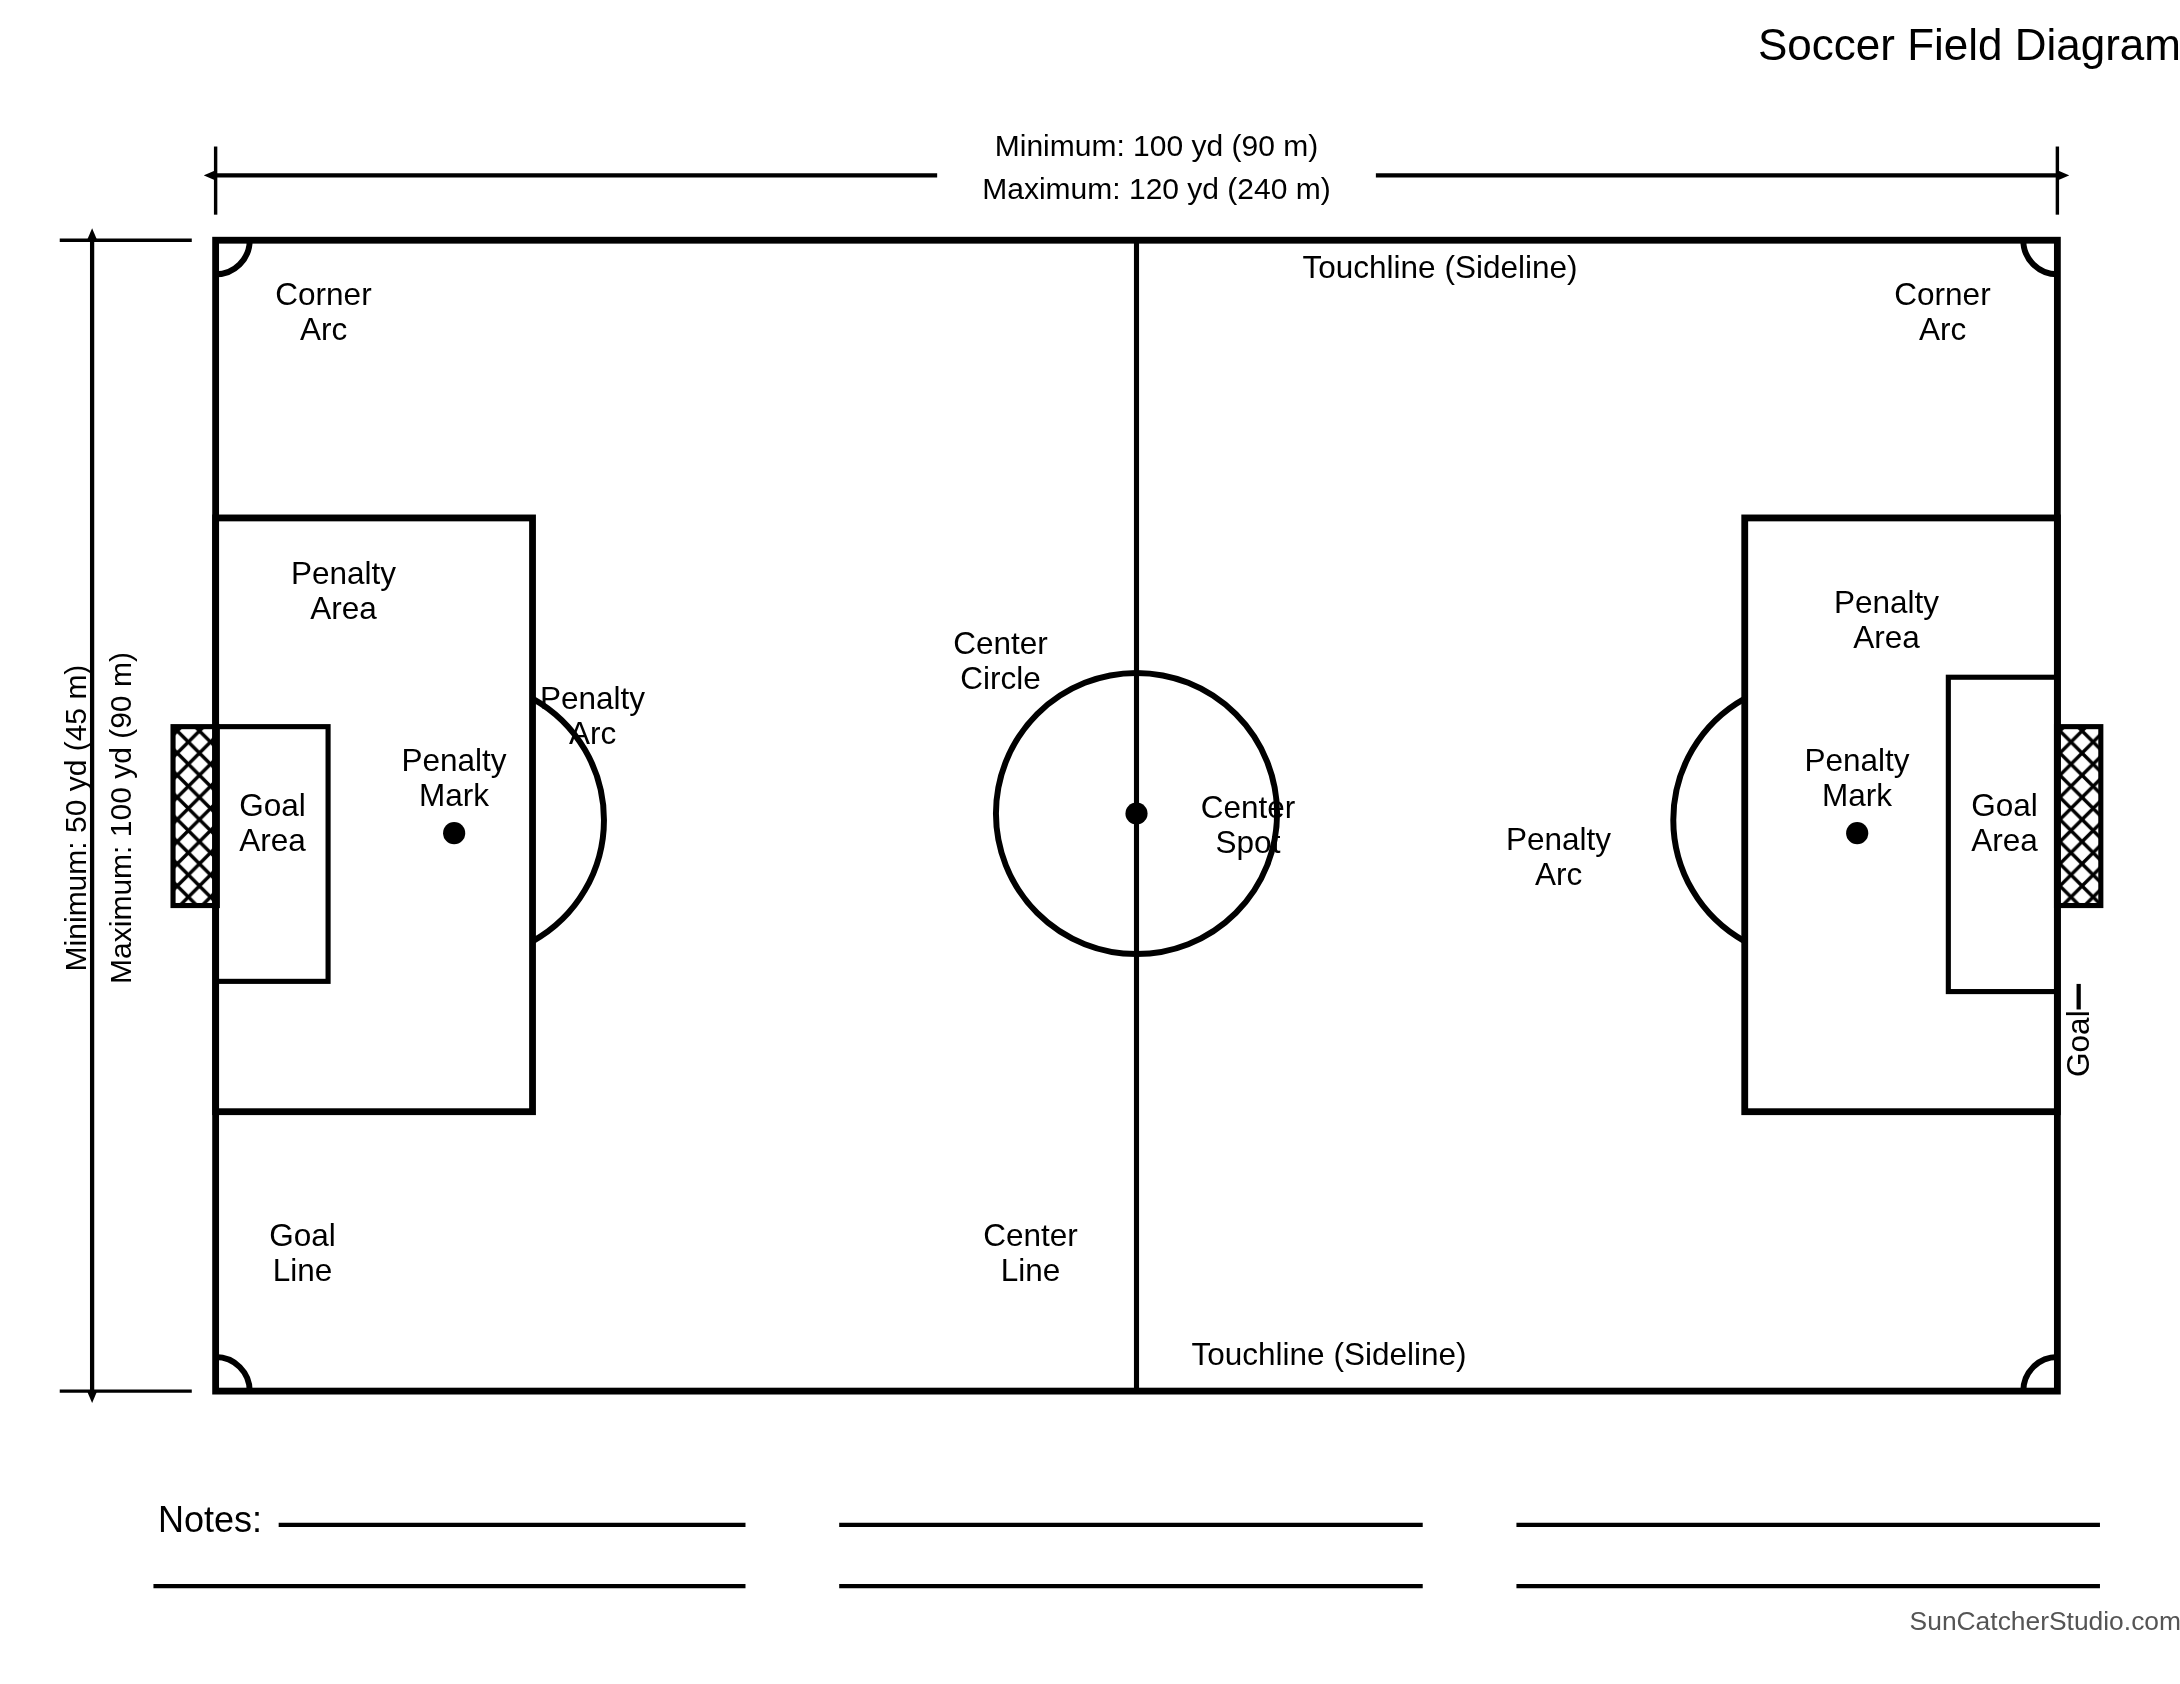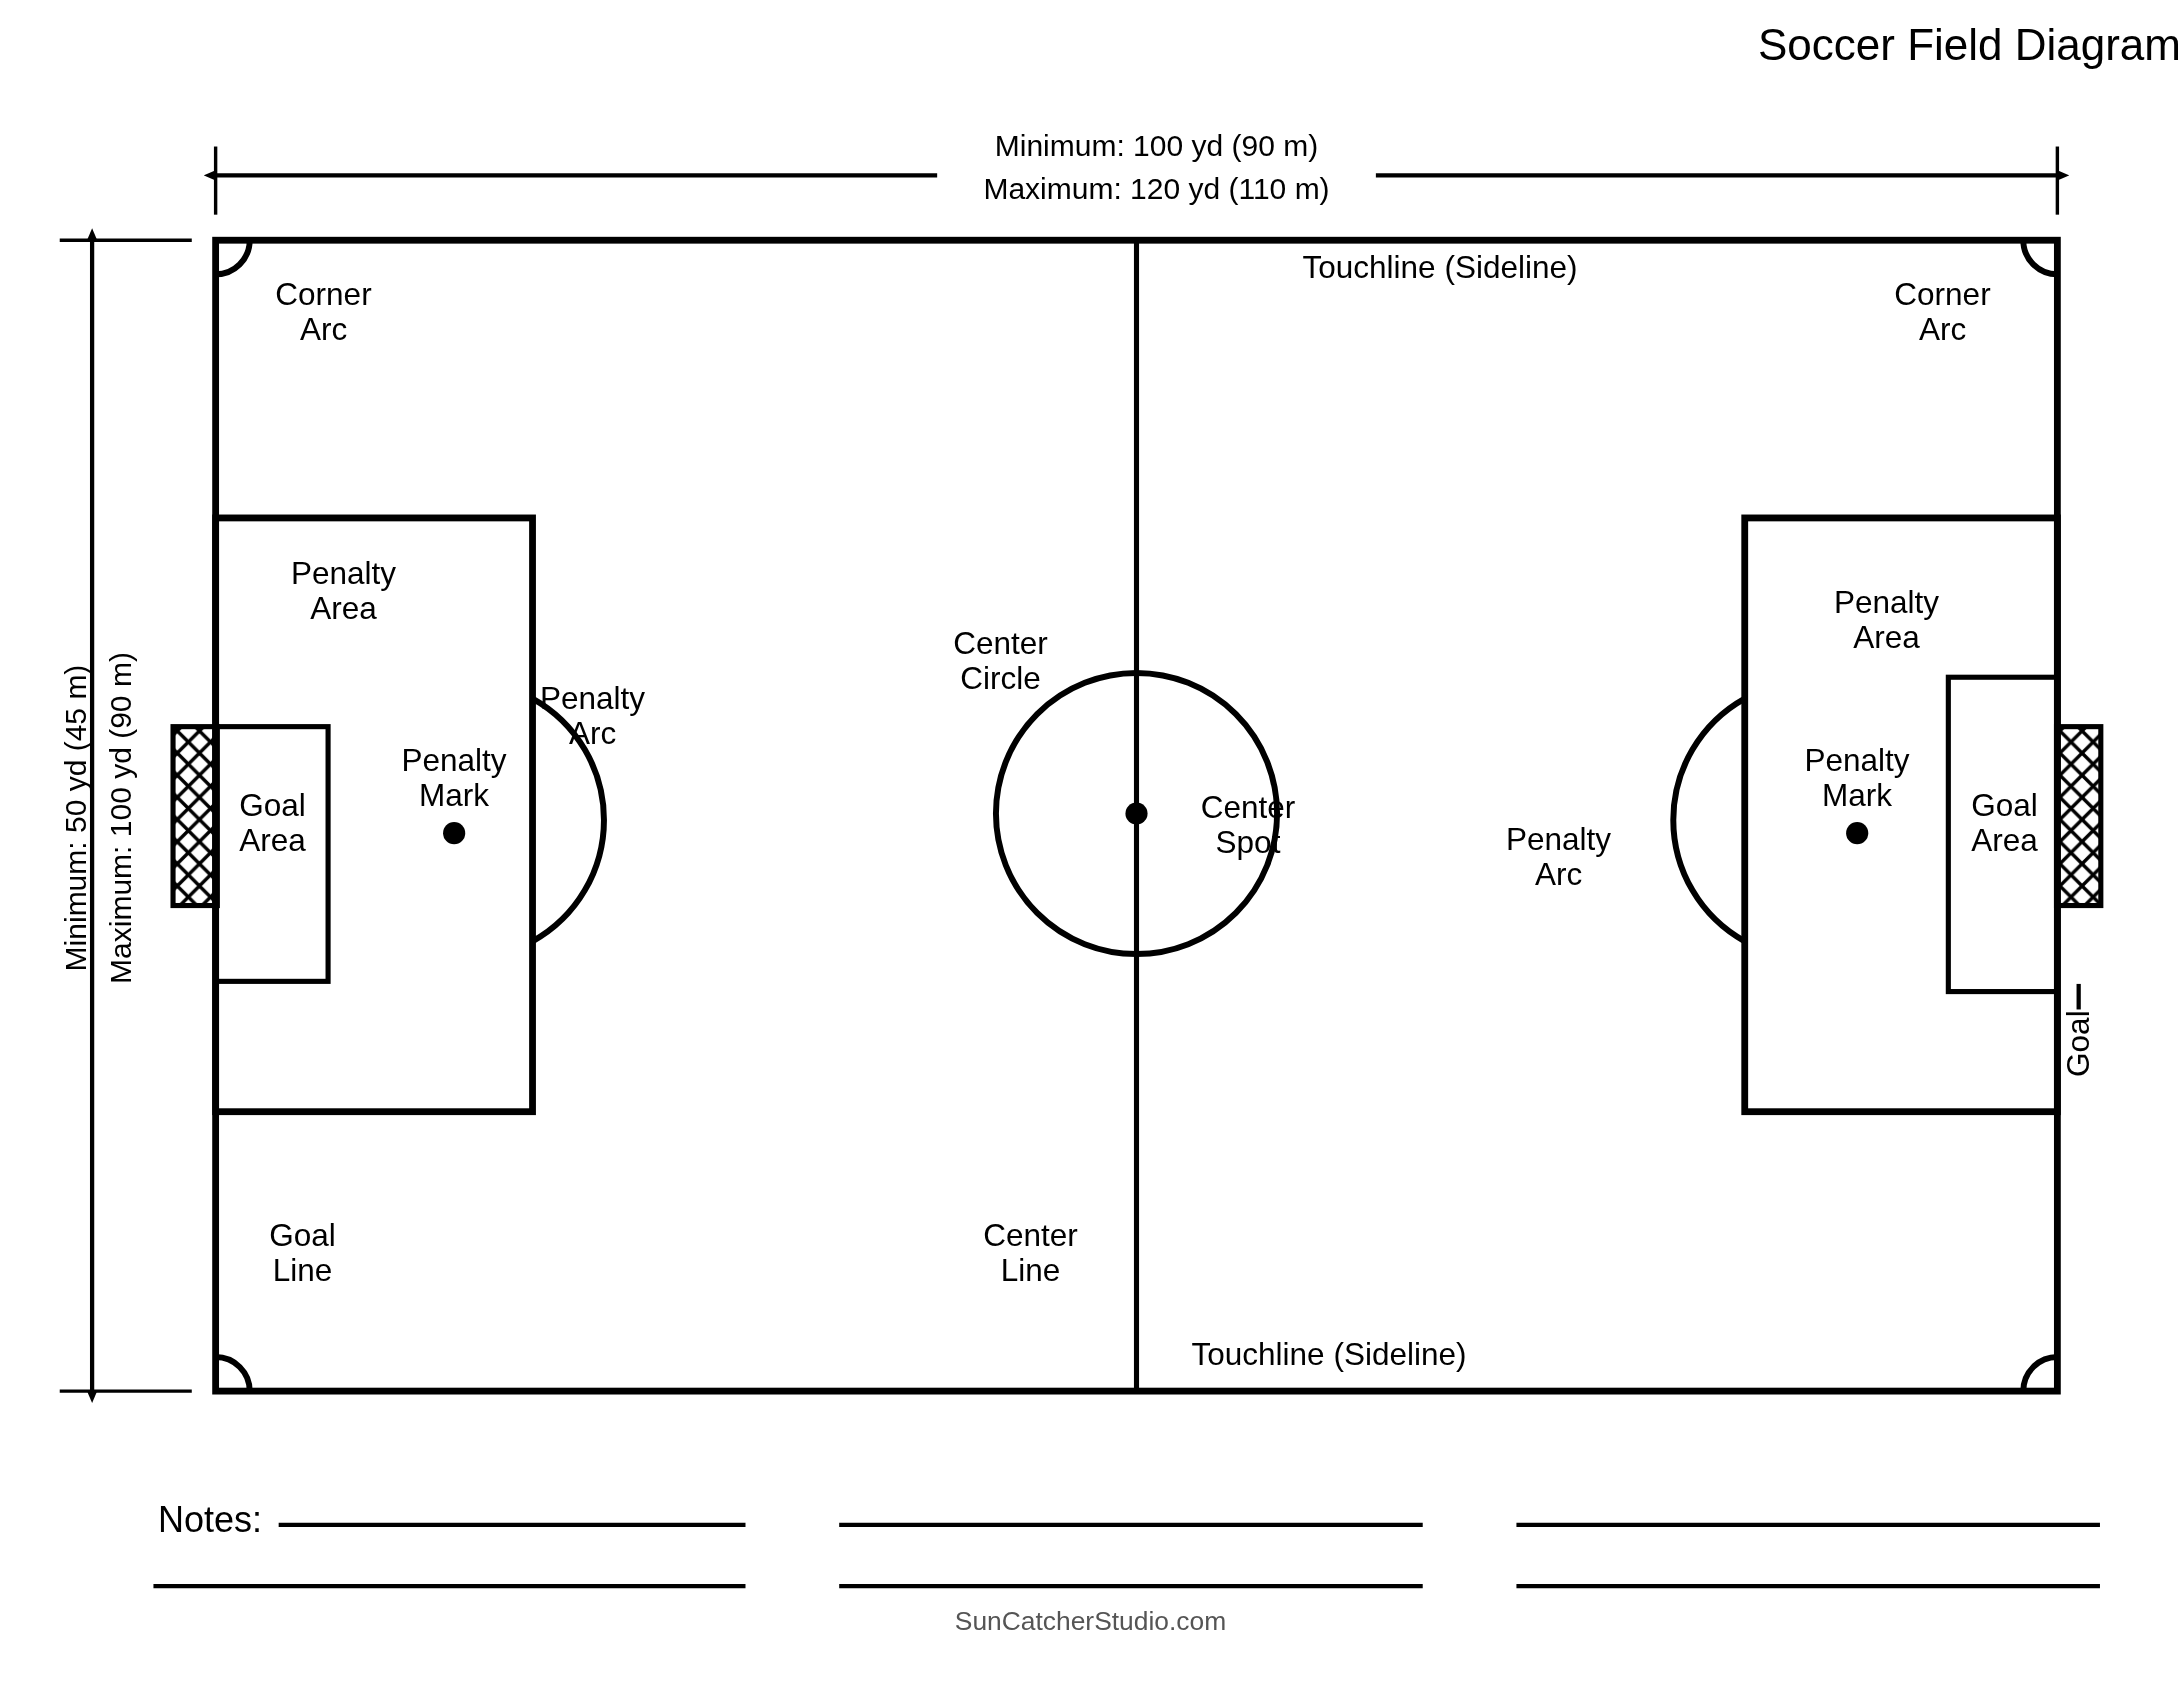--- a/index.html
+++ b/index.html
@@ -4,21 +4,21 @@
 <style>
   html,body{margin:0;padding:0;background:#fff;}
   body{width:2181px;height:1685px;position:relative;overflow:hidden;
        font-family:"Liberation Sans",sans-serif;color:#000;}
   #root{position:absolute;inset:0;}
   svg#field-svg{position:absolute;left:0;top:0;width:2181px;height:1685px;}
   .lbl{position:absolute;font-family:"Liberation Sans",sans-serif;color:#000;
        line-height:1.12;text-align:center;white-space:pre-line;}
   #page-title{position:absolute;top:20.4px;left:0;width:2181px;text-align:right;
               font-size:44px;color:#000;}
-  #footer-text{position:absolute;top:1606px;left:0;width:2181px;text-align:center;
+  #footer-text{position:absolute;top:1606px;left:0;width:2181px;text-align:right;
                font-size:26.4px;color:#555;}
   .dimlbl{position:absolute;font-size:30px;text-align:center;white-space:nowrap;}
   .vrot{transform-origin:50% 50%;transform:rotate(-90deg);}
   .notes-label{position:absolute;font-size:36px;}
 </style>
 </head>
 <body>
 
 <div id="root">
 
@@ -84,21 +84,21 @@
       <line x1="327" y1="1790" x2="875" y2="1790" stroke="#000" stroke-width="5"></line>
       <line x1="985" y1="1790" x2="1670" y2="1790" stroke="#000" stroke-width="5"></line>
       <line x1="1780" y1="1790" x2="2465" y2="1790" stroke="#000" stroke-width="5"></line>
       <line x1="180" y1="1862" x2="875" y2="1862" stroke="#000" stroke-width="5"></line>
       <line x1="985" y1="1862" x2="1670" y2="1862" stroke="#000" stroke-width="5"></line>
       <line x1="1780" y1="1862" x2="2465" y2="1862" stroke="#000" stroke-width="5"></line>
     </g>
   </svg>
 
   <div class="dimlbl" style="left:937px;top:129px;width:439px;">Minimum: 100 yd (90 m)</div>
-  <div class="dimlbl" style="left:937px;top:172px;width:439px;">Maximum: 120 yd (110 m)</div>
+  <div class="dimlbl" style="left:937px;top:172px;width:439px;">Maximum: 120 yd (240 m)</div>
 
   <div class="dimlbl vrot" style="left:-197px;top:801px;width:545px;">Minimum: 50 yd (45 m)</div>
   <div class="dimlbl vrot" style="left:-152px;top:801px;width:545px;">Maximum: 100 yd (90 m)</div>
 
   <div class="lbl" style="left:217px;top:277px;width:213px;font-size:31.5px;">Corner
 Arc</div>
 
   <div class="lbl" style="left:1836px;top:277px;width:213px;font-size:31.5px;">Corner
 Arc</div>
 

